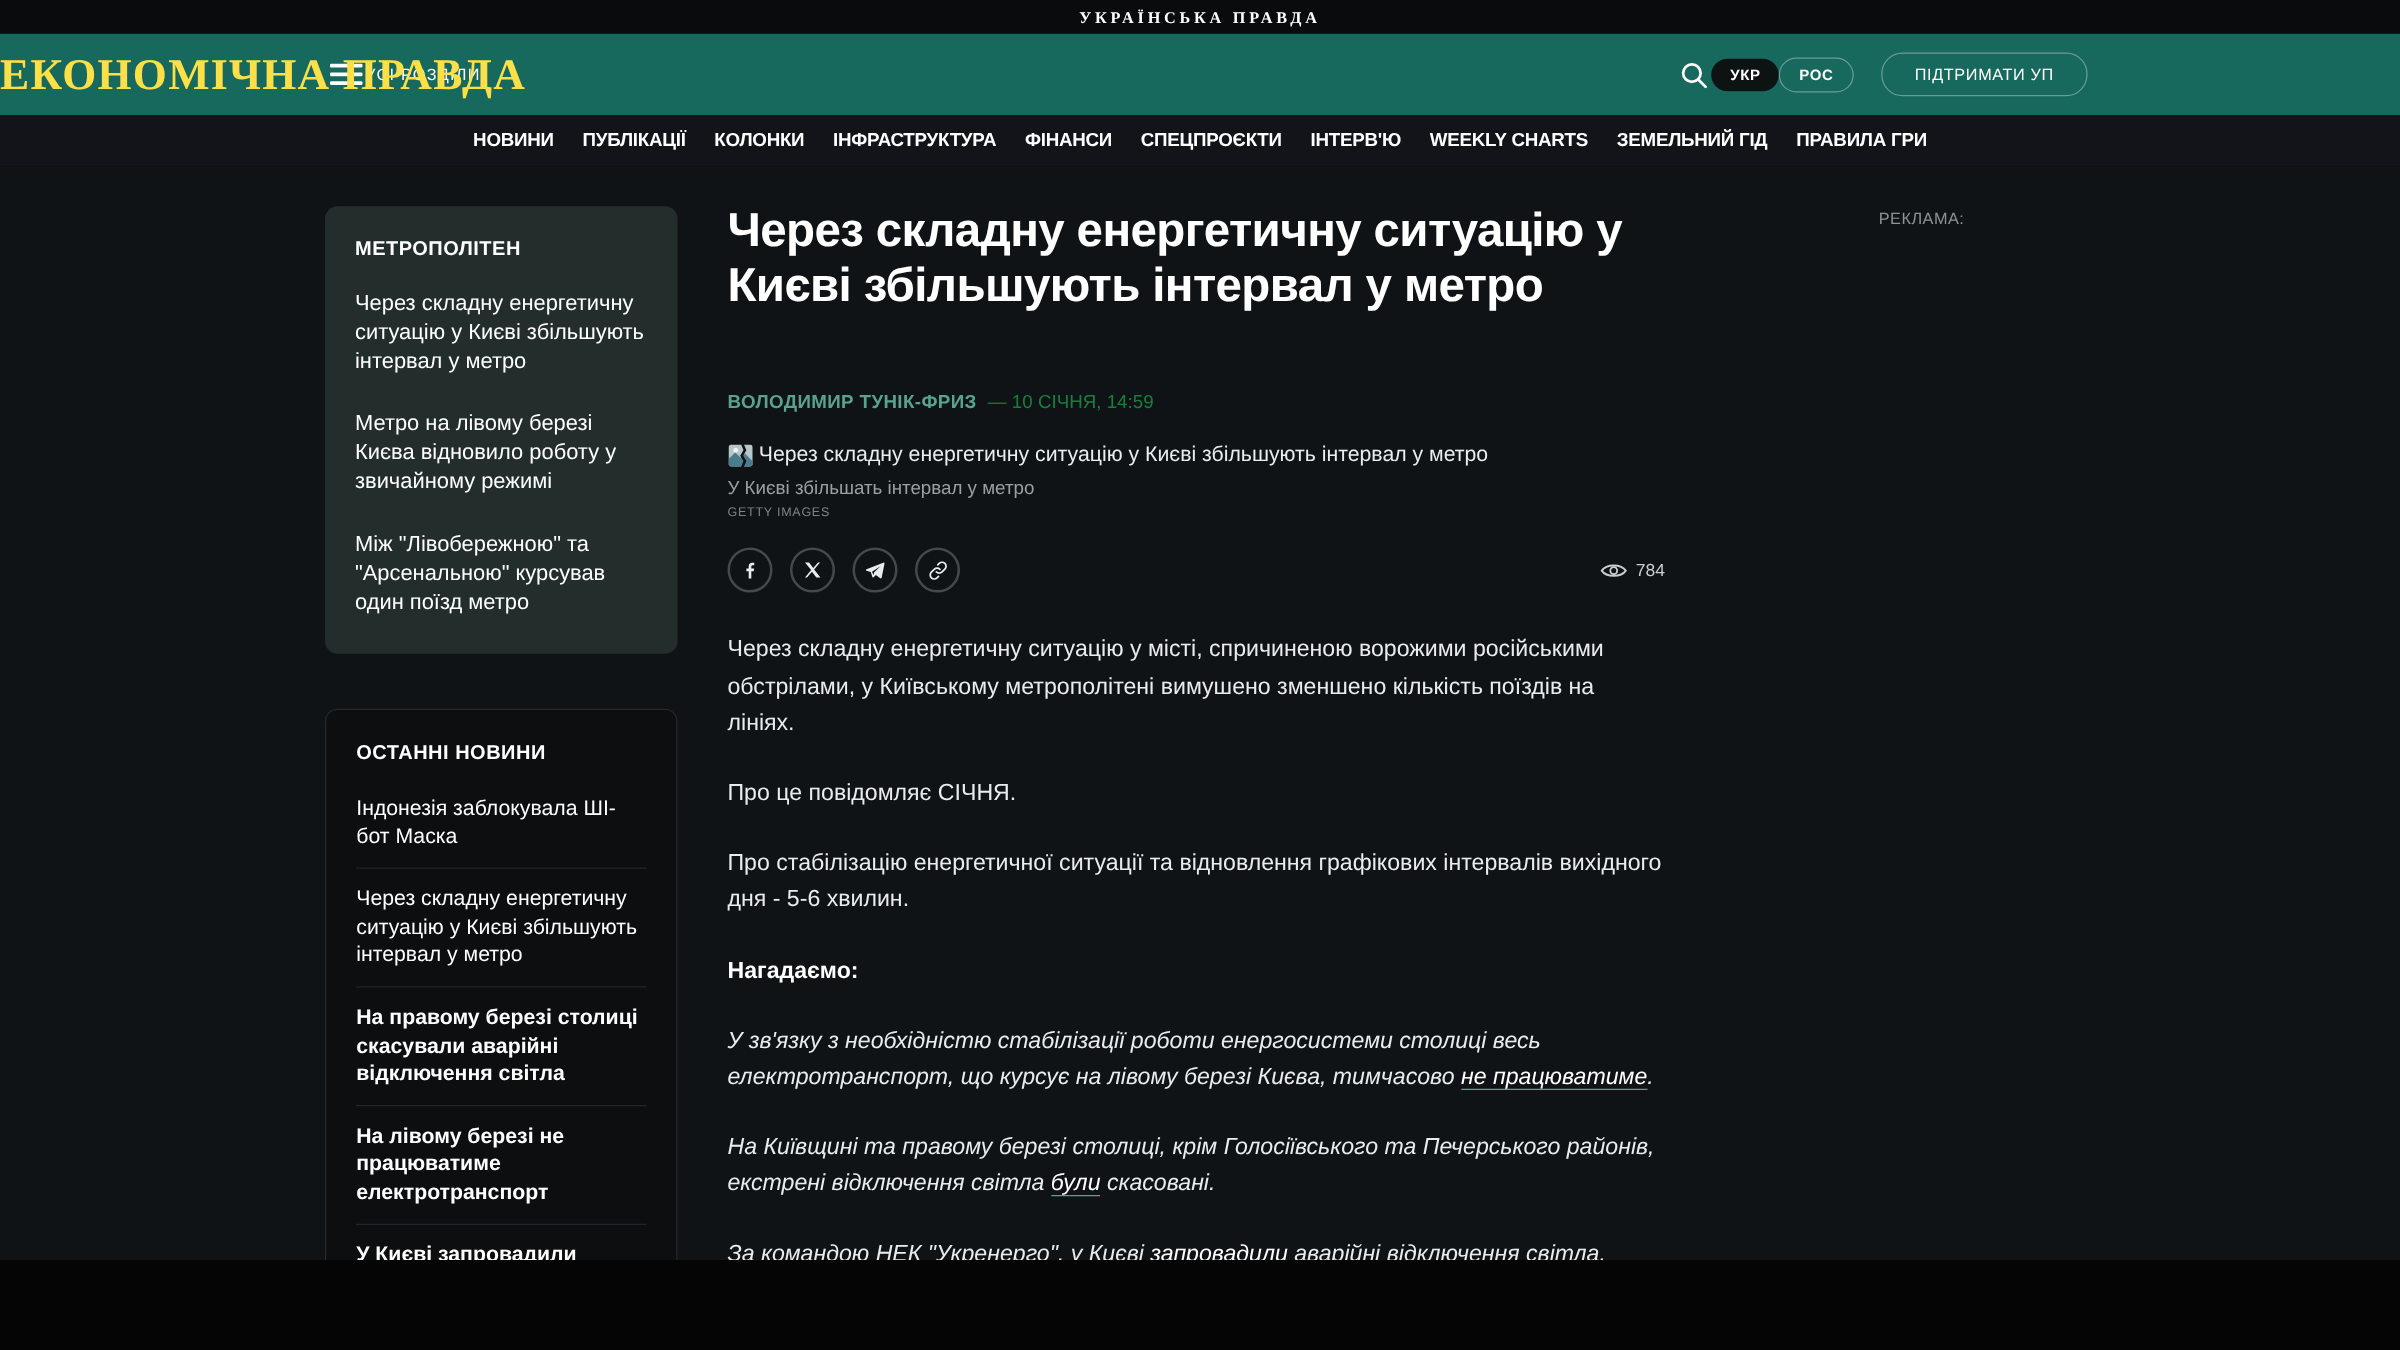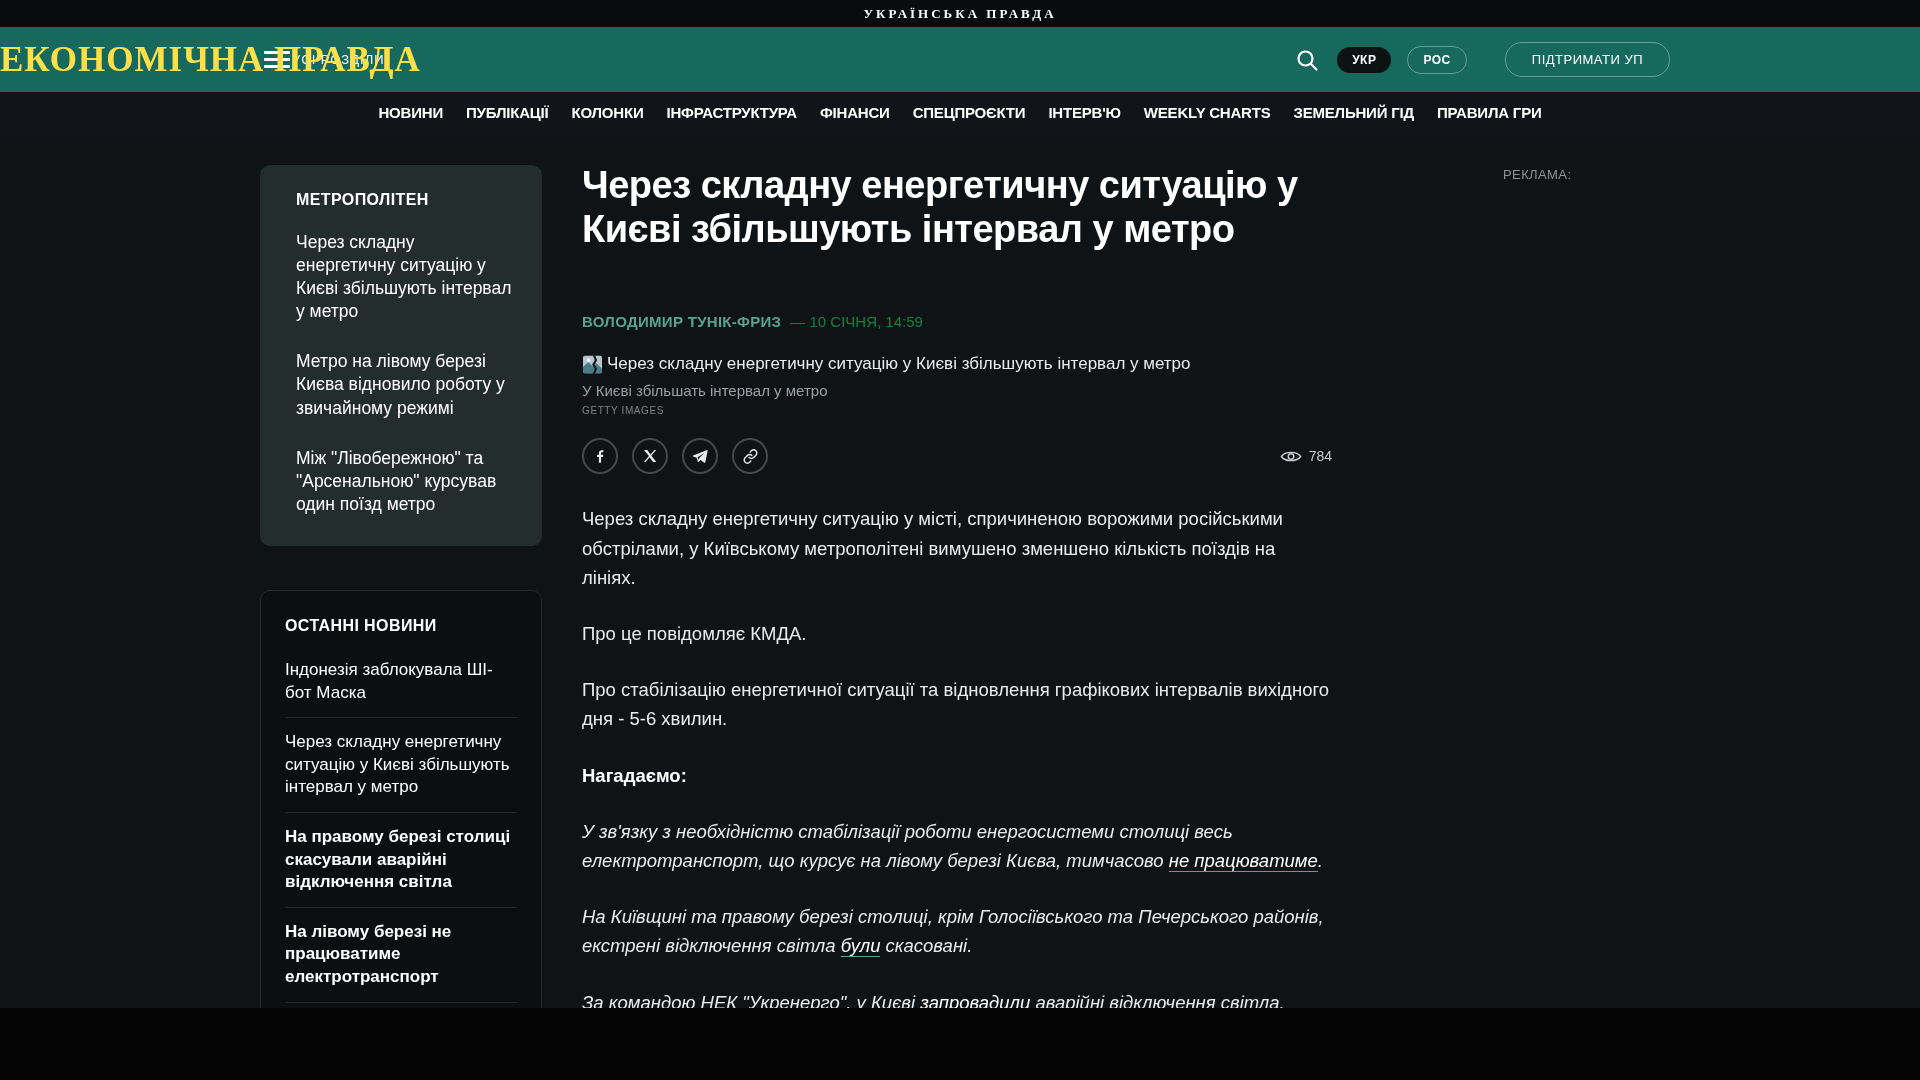--- a/index.html
+++ b/index.html
@@ -27,21 +27,21 @@
   }
   .menu-group { position:absolute; left:264px; display:flex; align-items:center; gap:2px; cursor:pointer; }
   .hamburger { width:26px; display:flex; flex-direction:column; gap:4px; }
   .hamburger span { height:3px; background:#fff; border-radius:1px; }
   .menu-label { color:#fff; font-size:13px; letter-spacing:1px; font-weight:400; }
   .logo {
     position:absolute; left:0; right:0; 
     font-family:"Liberation Serif", serif; font-weight:700;
     color:#fde047; font-size:35px; letter-spacing:1px; cursor:pointer;
   }
-  .header-right { position:absolute; right:250px; display:flex; align-items:center; gap:16px; }
+  .header-right { position:absolute; right:250px; display:flex; align-items:center; }
   .search-btn { width:26px; height:26px; cursor:pointer; display:flex; align-items:center; }
   .lang-pill {
     font-size:12px; font-weight:700; color:#fff; letter-spacing:.5px;
     padding:6px 15px; border-radius:14px; cursor:pointer;
   }
   .lang-pill.active { background:#0c1312; }
   .lang-pill.inactive { border:1px solid rgba(255,255,255,.35); }
   .support-btn {
     margin-left:22px; font-size:13px; color:#fff; letter-spacing:.5px;
     padding:9px 26px; border:1px solid rgba(255,255,255,.35); border-radius:17px;
@@ -59,21 +59,21 @@
   
   .page {
     position:absolute; top:133px; left:0; width:1920px; height:875px;
     background:#101315; overflow:hidden;
   }
   .footer-band { position:absolute; top:1008px; left:0; width:1920px; height:72px; background:#050506; }
 
   
   .sidebar { position:absolute; left:260px; top:32px; width:282px; }
   .topic-box {
-    background:#232e2c; border-radius:10px; padding:26px 24px 30px 36px; margin-bottom:44px;
+    background:#232e2c; border-radius:10px; padding:26px 24px 30px 24px; margin-bottom:44px;
   }
   .box-title { color:#fff; font-size:16px; font-weight:700; letter-spacing:.4px; margin-bottom:22px; }
   .topic-item {
     display:block; color:#fff; font-size:17.5px; line-height:1.32; text-decoration:none;
     margin-bottom:27px; cursor:pointer;
   }
   .topic-item:last-child { margin-bottom:0; }
   .latest-box {
     background:#0c0e10; border:1px solid #25292b; border-radius:10px; padding:26px 24px;
   }
@@ -224,21 +224,21 @@
         <svg width="22" height="15" viewBox="0 0 24 16" fill="none" stroke="#c9ced2" stroke-width="1.6">
           <path d="M1.5 8 C5.5 2 18.5 2 22.5 8 C18.5 14 5.5 14 1.5 8 Z"></path>
           <circle cx="12" cy="8" r="3"></circle>
         </svg>
         <span>784</span>
       </div>
     </div>
 
     <div class="article-body" id="article-body">
         <p class="normal"><span>Через складну енергетичну ситуацію у місті, спричиненою ворожими російськими обстрілами, у Київському метрополітені вимушено зменшено кількість поїздів на лініях.</span></p>
-        <p class="normal"><span>Про це повідомляє КМДА.</span></p>
+        <p class="normal"><span>Про це повідомляє СІЧНЯ.</span></p>
         <p class="normal"><span>Про стабілізацію енергетичної ситуації та відновлення графікових інтервалів вихідного дня - 5-6 хвилин.</span></p>
         <p class="bold"><span>Нагадаємо:</span></p>
         <p class="italic"><span>У зв'язку з необхідністю стабілізації роботи енергосистеми столиці весь електротранспорт, що курсує на лівому березі Києва, тимчасово </span><span class="link">не працюватиме</span><span>.</span></p>
         <p class="italic"><span>На Київщині та правому березі столиці, крім Голосіївського та Печерського районів, екстрені відключення світла </span><span class="link">були</span><span> скасовані.</span></p>
         <p class="italic"><span>За командою НЕК "Укренерго", у Києві </span><span class="link">запровадили</span><span> аварійні відключення світла.</span></p>
       </div>
   </div>
 
   <div class="ad-label">РЕКЛАМА:</div>
 </div>

